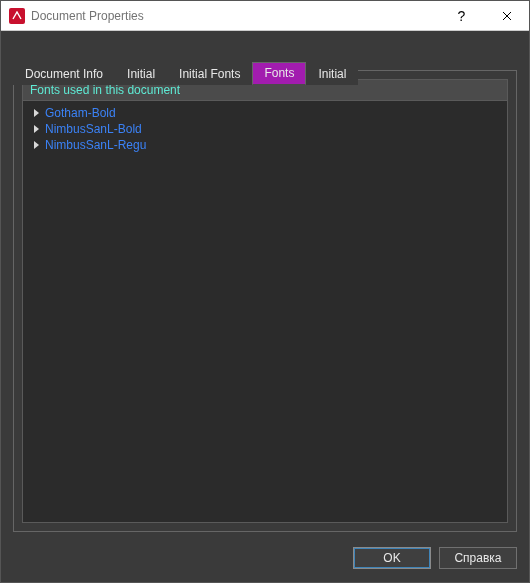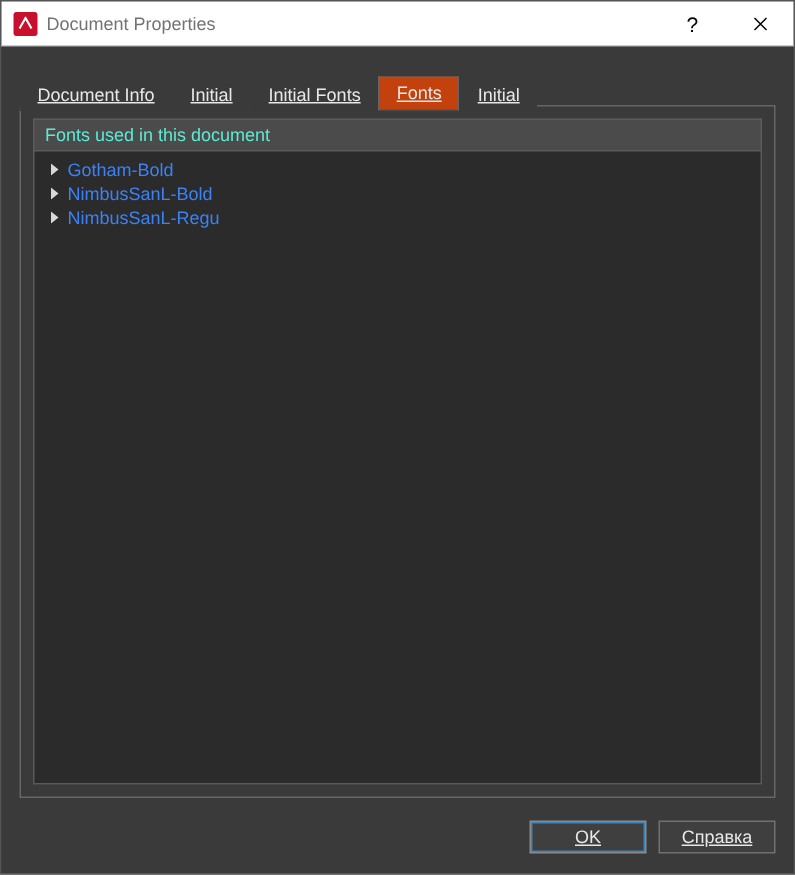--- a/index.html
+++ b/index.html
@@ -56,26 +56,25 @@
     height: 23px;
   }
   .tab {
     padding: 3px 11px 4px 11px;
     font-size: 12px;
     color: #e8e8e8;
     background: #3a3a3a;
     border: 1px solid transparent;
     border-bottom: none;
     position: relative;
-    top: 4px;
+    top: 15px;
     cursor: default;
-    text-decoration: underline;
   }
   .tab.active {
-    background: #c2410c;
+    background: #a21caf;
     border: 1px solid #666;
     border-bottom: 1px solid #4b4b4b;
     z-index: 2;
   }
 
   
   .panel {
     flex: 1;
     border: 1px solid #666;
     background: #3a3a3a;
@@ -123,21 +122,20 @@
   }
   .btn {
     min-width: 78px;
     height: 22px;
     background: #3f3f3f;
     border: 1px solid #707070;
     color: #e8e8e8;
     font-size: 12px;
     display: flex; align-items: center; justify-content: center;
     cursor: default;
-    text-decoration: underline;
   }
   .btn.default {
     border: 1px solid #8a8a8a;
     box-shadow: 0 0 0 1px #3f84b8 inset;
   }
 </style>
 </head>
 <body>
 
 <div class="window">

